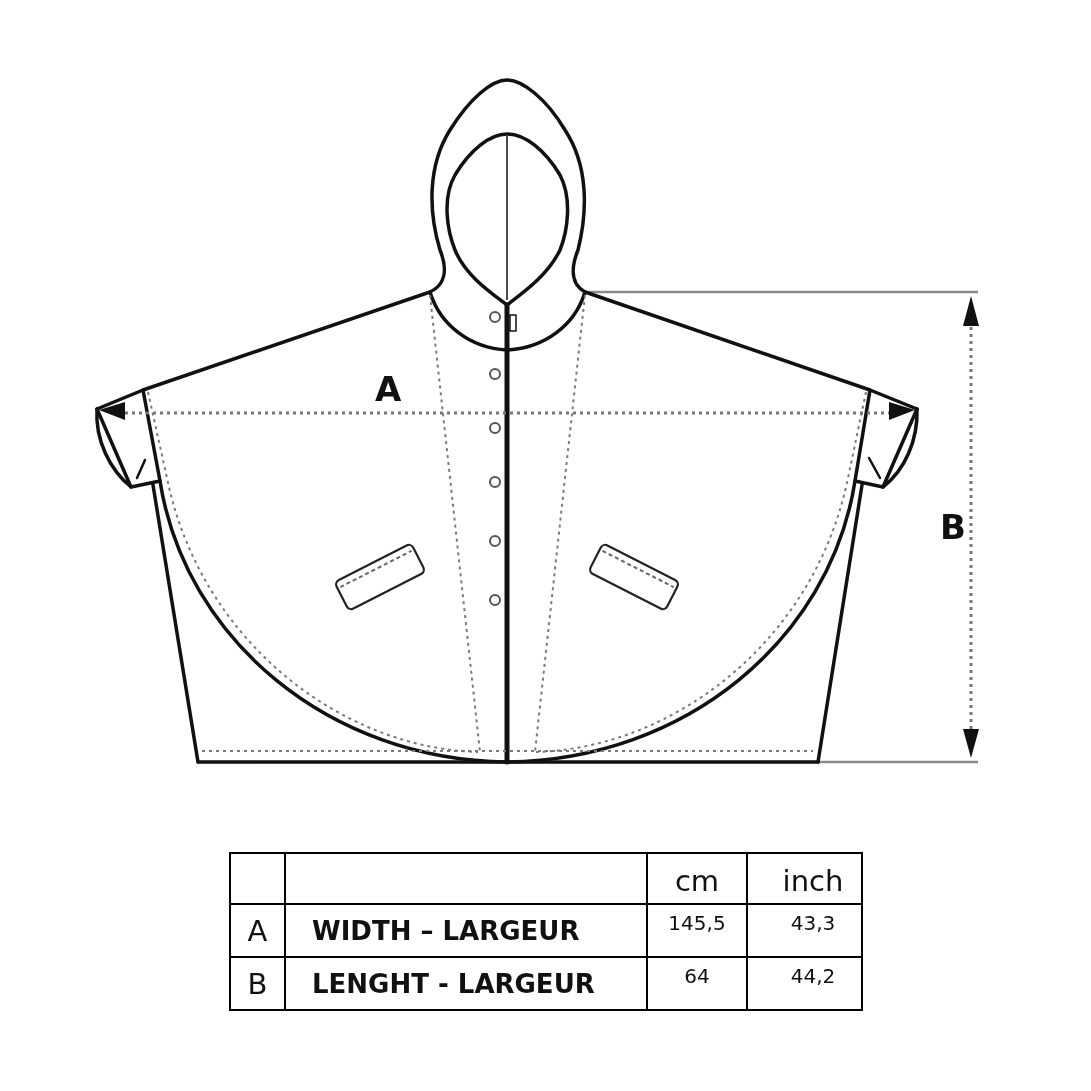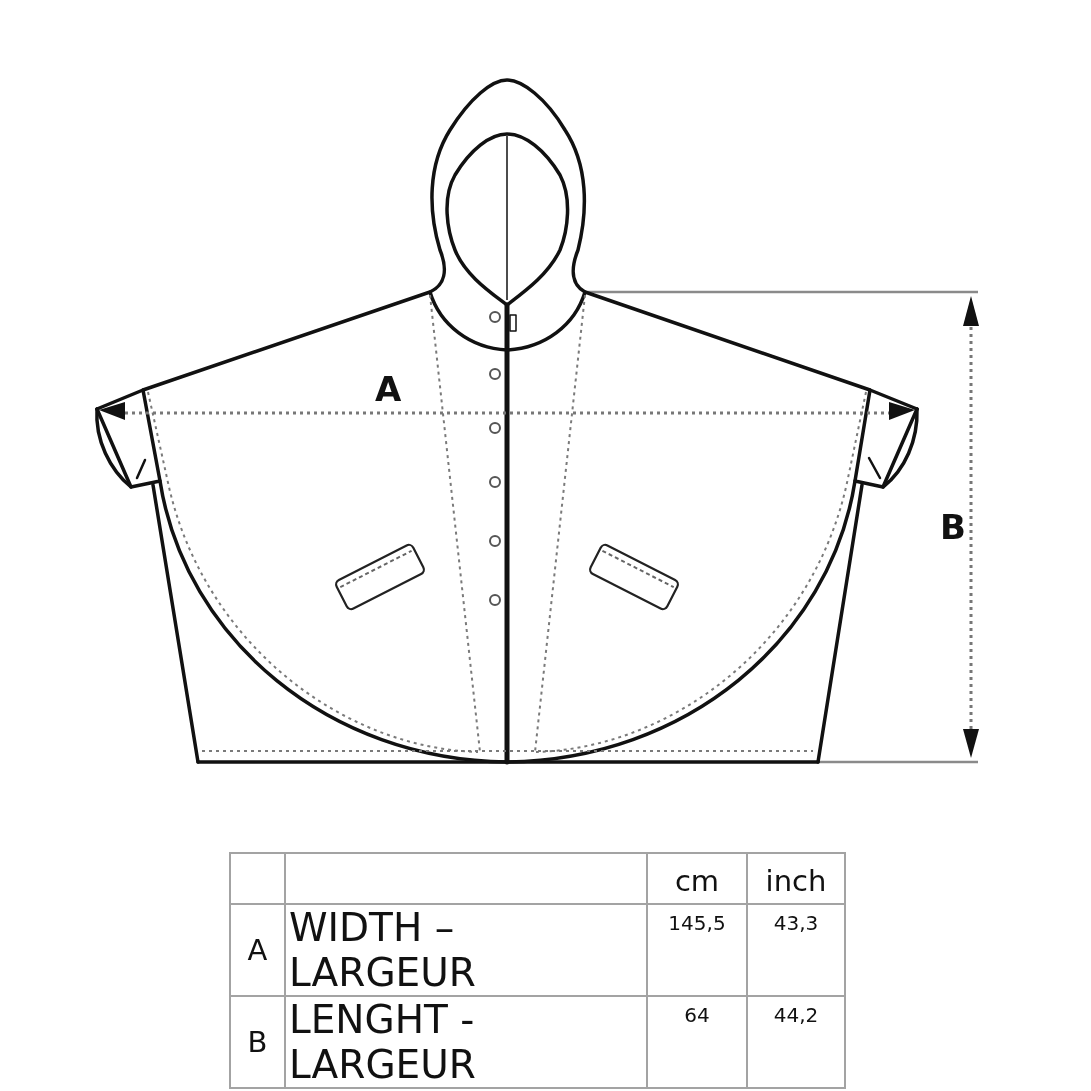--- a/index.html
+++ b/index.html
@@ -34,29 +34,29 @@
 
     .size-table {
       position: absolute;
       left: 229px;
       top: 852px;
       border-collapse: collapse;
       font-family: "DejaVu Sans", sans-serif;
       color: #111;
     }
     .size-table td {
-      border: 2px solid #a3a3a3;
+      border: 2px solid #000000;
       padding: 0;
       height: 45px;
       vertical-align: middle;
     }
     .size-table .c-key { width: 53px; text-align: center; font-size: 29px; }
-    .size-table .c-label { width: 362px; text-align: left; padding-left: 3px; font-size: 39px; box-sizing: border-box; }
+    .size-table .c-label { width: 362px; text-align: left; padding-left: 26px; font-size: 26px; box-sizing: border-box; font-weight: bold; }
     .size-table .c-cm { width: 98px; text-align: center; }
-    .size-table .c-inch { width: 96px; text-align: center; }
+    .size-table .c-inch { width: 96px; text-align: center; padding-left: 17px; }
     .size-table .head td.c-cm,
     .size-table .head td.c-inch { font-size: 29px; padding-top: 4px; }
     .size-table .row td.c-cm,
     .size-table .row td.c-inch { font-size: 20px; vertical-align: top; padding-top: 6px; }
   </style>
 </head>
 <body>
 
 <div class="diagram">
   <svg width="1091" height="800" viewBox="0 0 1091 800" xmlns="http://www.w3.org/2000/svg">

